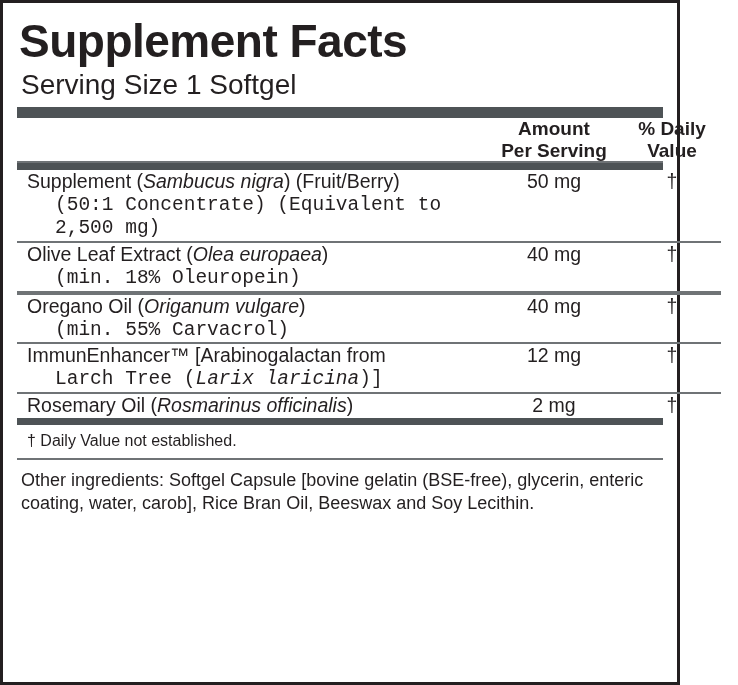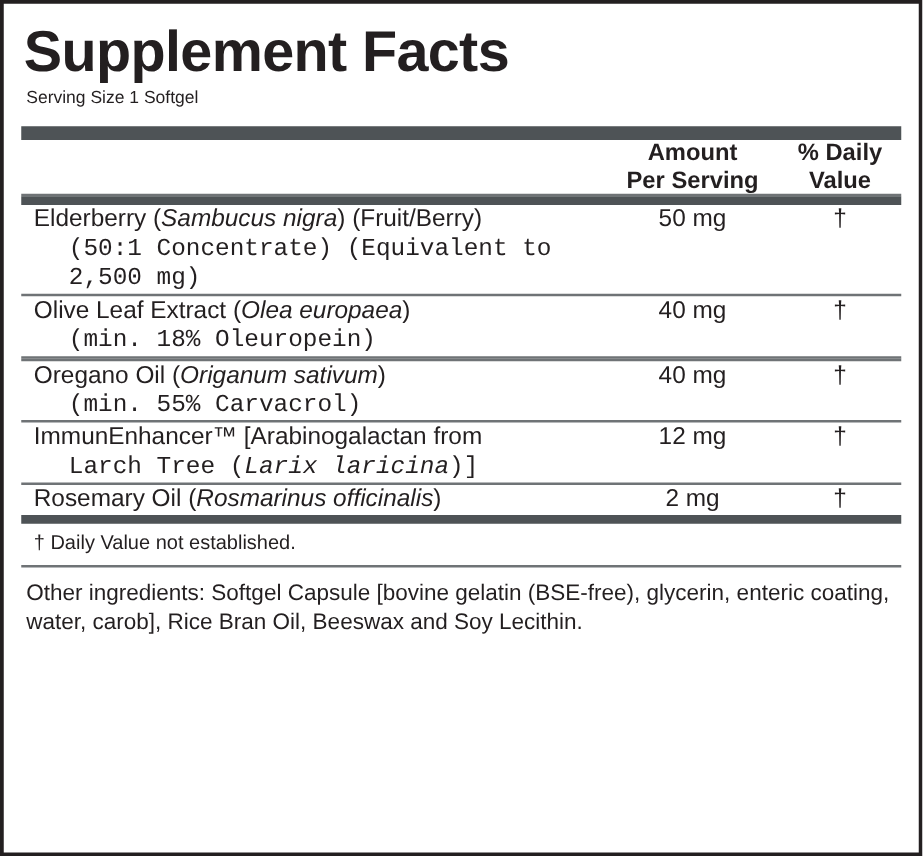--- a/index.html
+++ b/index.html
@@ -9,40 +9,40 @@
   }
   body {
     width: 738px;
     height: 685px;
     font-family: "Liberation Sans", sans-serif;
     color: #231f20;
     -webkit-font-smoothing: antialiased;
   }
   #panel {
     position: relative;
-    width: 738px;
+    width: 680px;
     height: 685px;
     box-sizing: border-box;
     border: 3px solid #231f20;
     background: #ffffff;
     padding: 0;
   }
   .inner {
     padding: 8px 14px 0 14px;
   }
   .title {
     font-size: 46px;
     font-weight: bold;
     letter-spacing: -0.5px;
     line-height: 1.05;
     margin: 6px 0 2px 2px;
   }
   .serving {
-    font-size: 14px;
-    margin: 4px 0 16px 4px;
+    font-size: 28px;
+    margin: 4px 0 6px 4px;
   }
   .rule-thick {
     height: 11px;
     background: #4e5356;
     margin: 4px 0 0 0;
   }
   .rule-med {
     height: 7px;
     background: #4e5356;
     margin: 0;
@@ -155,21 +155,21 @@
     <table class="facts">
       <colgroup>
         <col class="col-name">
           <col class="col-amt">
           <col class="col-dv">
       </colgroup>
       <tbody>
 
         <tr class="row">
           <td class="name">
-            <span>Elderberry (</span><i>Sambucus nigra</i><span>) (Fruit/Berry)</span>
+            <span>Supplement (</span><i>Sambucus nigra</i><span>) (Fruit/Berry)</span>
             <span class="indent">(50:1 Concentrate) (Equivalent to 2,500 mg)</span>
           </td>
           <td class="amt">50 mg</td>
           <td class="dv">†</td>
         </tr>
         <tr>
             <td colspan="3">
               <div class="sep-line"></div>
             </td>
           </tr>
@@ -189,21 +189,21 @@
           </tr>
 
         <tr>
             <td colspan="3">
               <div class="sep-line"></div>
             </td>
           </tr>
 
         <tr class="row">
           <td class="name">
-            <span>Oregano Oil (</span><i>Origanum sativum</i><span>)</span>
+            <span>Oregano Oil (</span><i>Origanum vulgare</i><span>)</span>
             <span class="indent">(min. 55% Carvacrol)</span>
           </td>
           <td class="amt">40 mg</td>
           <td class="dv">†</td>
         </tr>
         <tr>
             <td colspan="3">
               <div class="sep-line"></div>
             </td>
           </tr>

